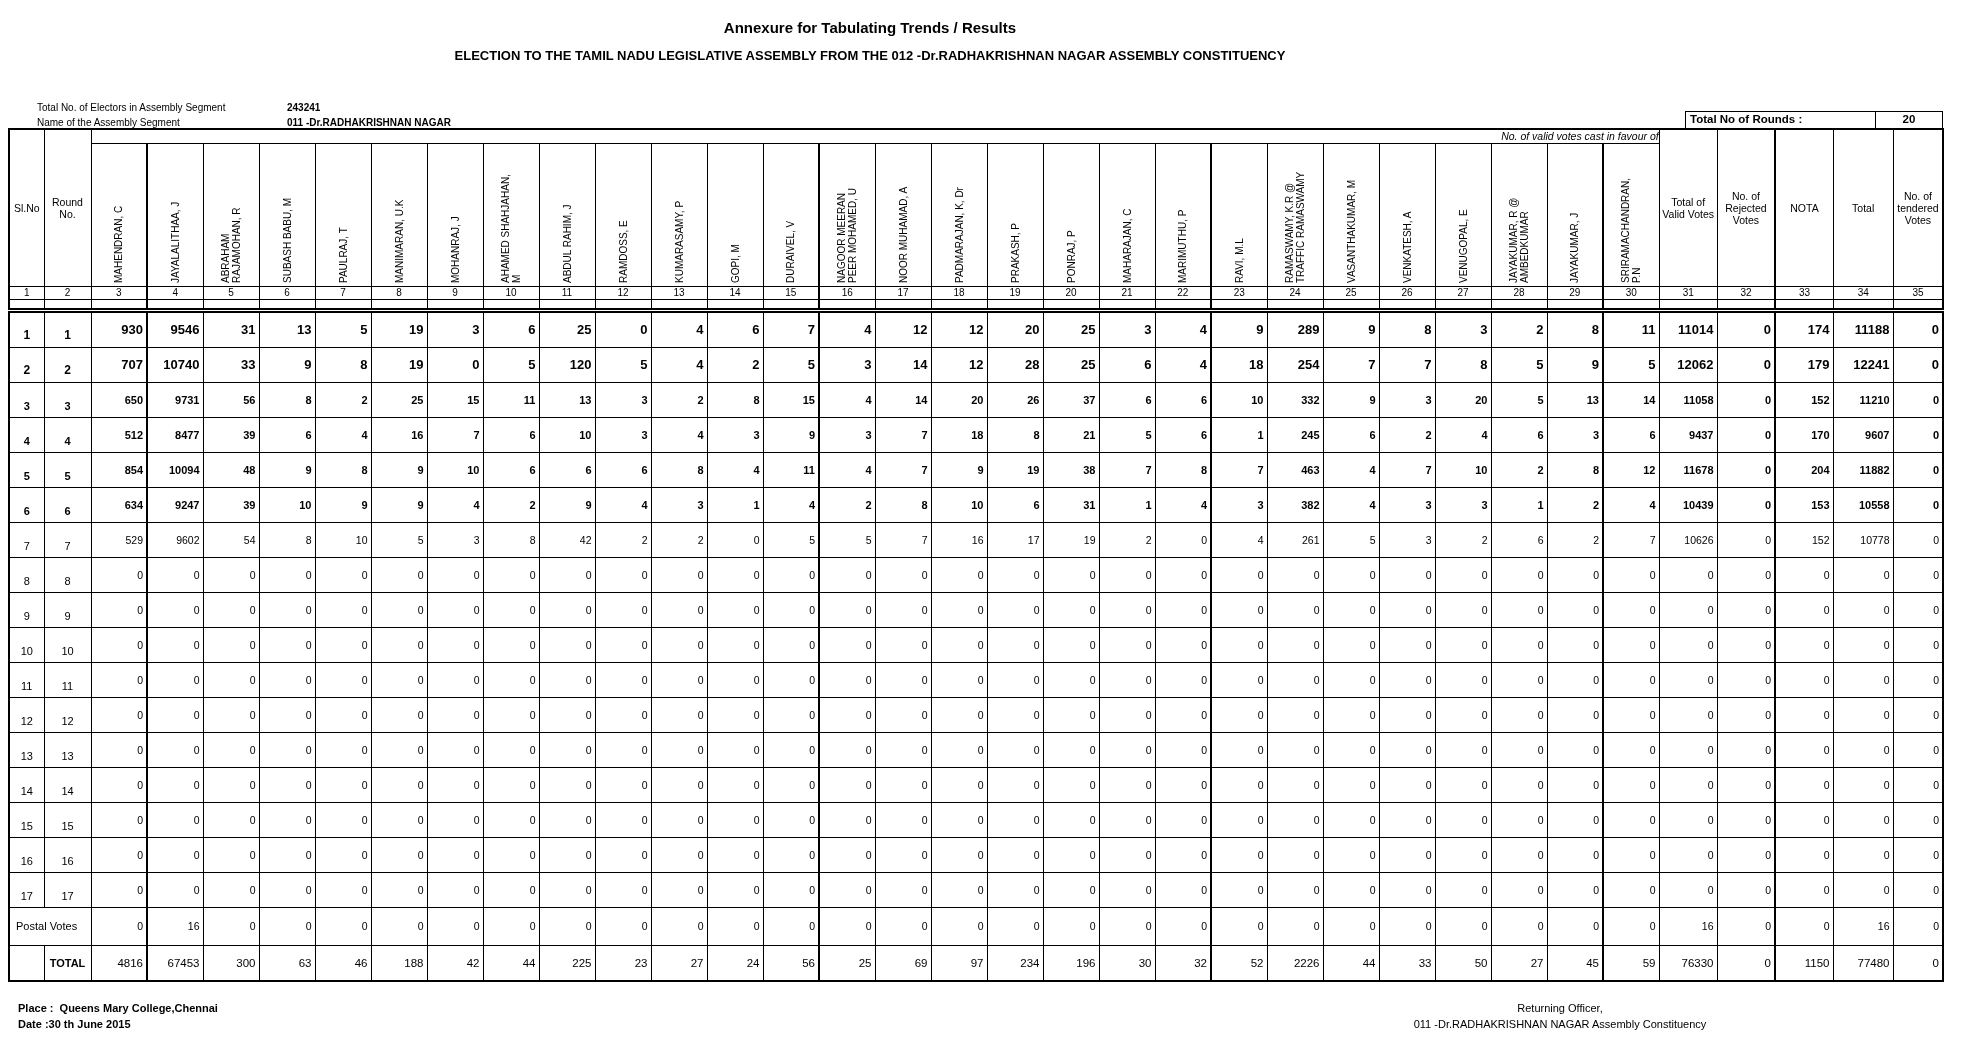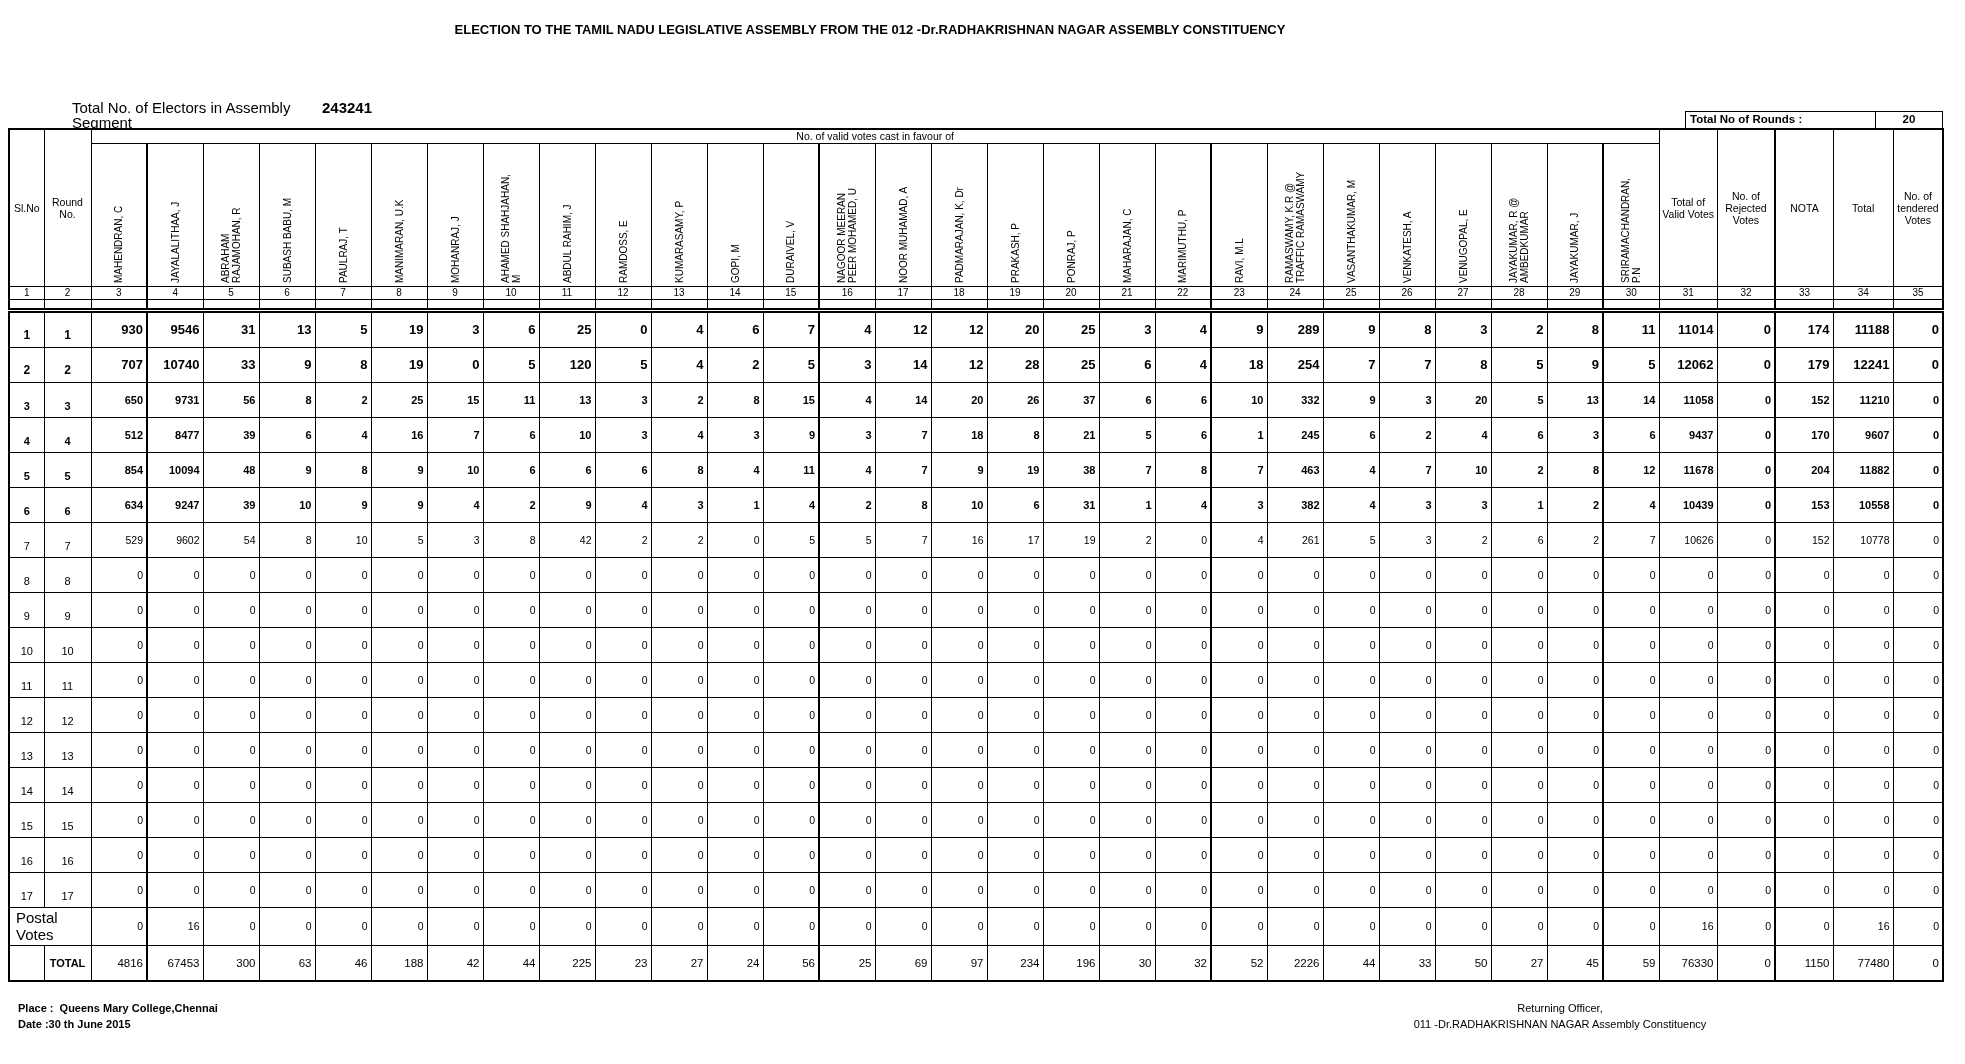--- a/index.html
+++ b/index.html
@@ -3,62 +3,63 @@
 <meta charset="utf-8">
 <style>
   *{box-sizing:border-box;}
   body{margin:0;background:#fff;}
   .page{position:relative;width:1965px;height:1064px;background:#fff;color:#000;
         font-family:"Liberation Sans",sans-serif;overflow:hidden;}
   .titles{position:absolute;left:0;top:10px;width:1740px;text-align:center;}
   .t1{font-size:13px;font-weight:bold;letter-spacing:.3px;}
   .t2{font-size:15px;font-weight:bold;margin-top:9px;}
   .t3{font-size:13px;font-weight:bold;margin-top:12px;}
-  .meta{position:absolute;left:37px;top:100px;font-size:15px;line-height:15px;margin-left:35px;}
+  .meta{position:absolute;left:37px;top:100px;font-size:10px;line-height:15px;}
   .meta-row{display:flex;}
   .meta-label{width:250px;}
   .meta-value{font-weight:bold;}
   .rounds{position:absolute;left:1685px;top:111px;display:flex;border:1px solid #000;height:18px;background:#fff;}
   .rounds-label{width:190px;border-right:1px solid #000;font-weight:bold;font-size:11.5px;padding:1px 0 0 4px;}
   .rounds-value{width:66px;font-weight:bold;font-size:11.5px;text-align:center;padding-top:1px;}
   table{border-collapse:collapse;table-layout:fixed;background:#fff;}
   #tblA{position:absolute;left:8px;top:128px;width:1934px;border:2px solid #000;}
   #tblB{position:absolute;left:8px;top:311px;width:1934px;border:2px solid #000;}
   td{border:1px solid #000;padding:0;overflow:hidden;font-size:10.5px;color:#000;}
   .tl{border-left:2px solid #000;}
-  .band{height:14px;text-align:center;font-size:10.5px;}
+  .band{height:14px;text-align:right;font-size:10.5px;font-style:italic;}
   .hc{text-align:center;vertical-align:middle;font-size:10.5px;line-height:12px;padding:0 2px;overflow-wrap:break-word;}
   .names-row{height:143px;}
   .vcell{vertical-align:bottom;}
   .vtxt{writing-mode:vertical-rl;transform:rotate(180deg);font-size:10px;line-height:11px;
         height:137px;margin:0 auto 3px;white-space:pre-line;}
   .cnum{height:13px;text-align:center;font-size:10px;}
   .gap-row{height:10px;}
   #data-body tr{height:35px;}
   .lab{text-align:center;vertical-align:bottom;padding-bottom:5px;font-size:11px;}
   .num{text-align:right;vertical-align:middle;padding-right:3px;}
   .r-lg .num{font-size:13px;font-weight:bold;}
   .r-lg .lab{font-size:12px;font-weight:bold;}
   .r-md .num{font-size:11px;font-weight:bold;}
   .r-md .lab{font-weight:bold;}
   .r-sm .num{font-size:10.5px;}
   #data-body tr.postal-row{height:38px;}
-  .plab{font-size:15px;padding-left:6px;vertical-align:middle;text-align:left;}
+  .plab{font-size:11px;padding-left:6px;vertical-align:middle;text-align:left;}
   #data-body tr.r-tot{height:36px;}
   .r-tot .num{font-size:11.5px;font-weight:normal;}
   .tot-label{text-align:center;vertical-align:middle;font-weight:bold;font-size:11px;}
   .footer-left{position:absolute;left:18px;top:1000px;font-size:11px;font-weight:bold;line-height:16px;}
   .footer-right{position:absolute;left:1150px;top:1000px;width:820px;text-align:center;font-size:11px;line-height:16px;}
 </style>
 </head>
 <body>
 
 <div class="page">
 
   <div class="titles">
+    <div class="t2">Annexure for Tabulating Trends / Results</div>
     <div class="t3">ELECTION TO THE TAMIL NADU LEGISLATIVE ASSEMBLY FROM THE 012 -Dr.RADHAKRISHNAN NAGAR ASSEMBLY CONSTITUENCY</div>
   </div>
 
   <div class="meta">
     <div class="meta-row">
       <span class="meta-label">Total No. of Electors in Assembly Segment</span>
       <span class="meta-value">243241</span>
     </div>
     <div class="meta-row">
       <span class="meta-label">Name of the Assembly Segment</span>

